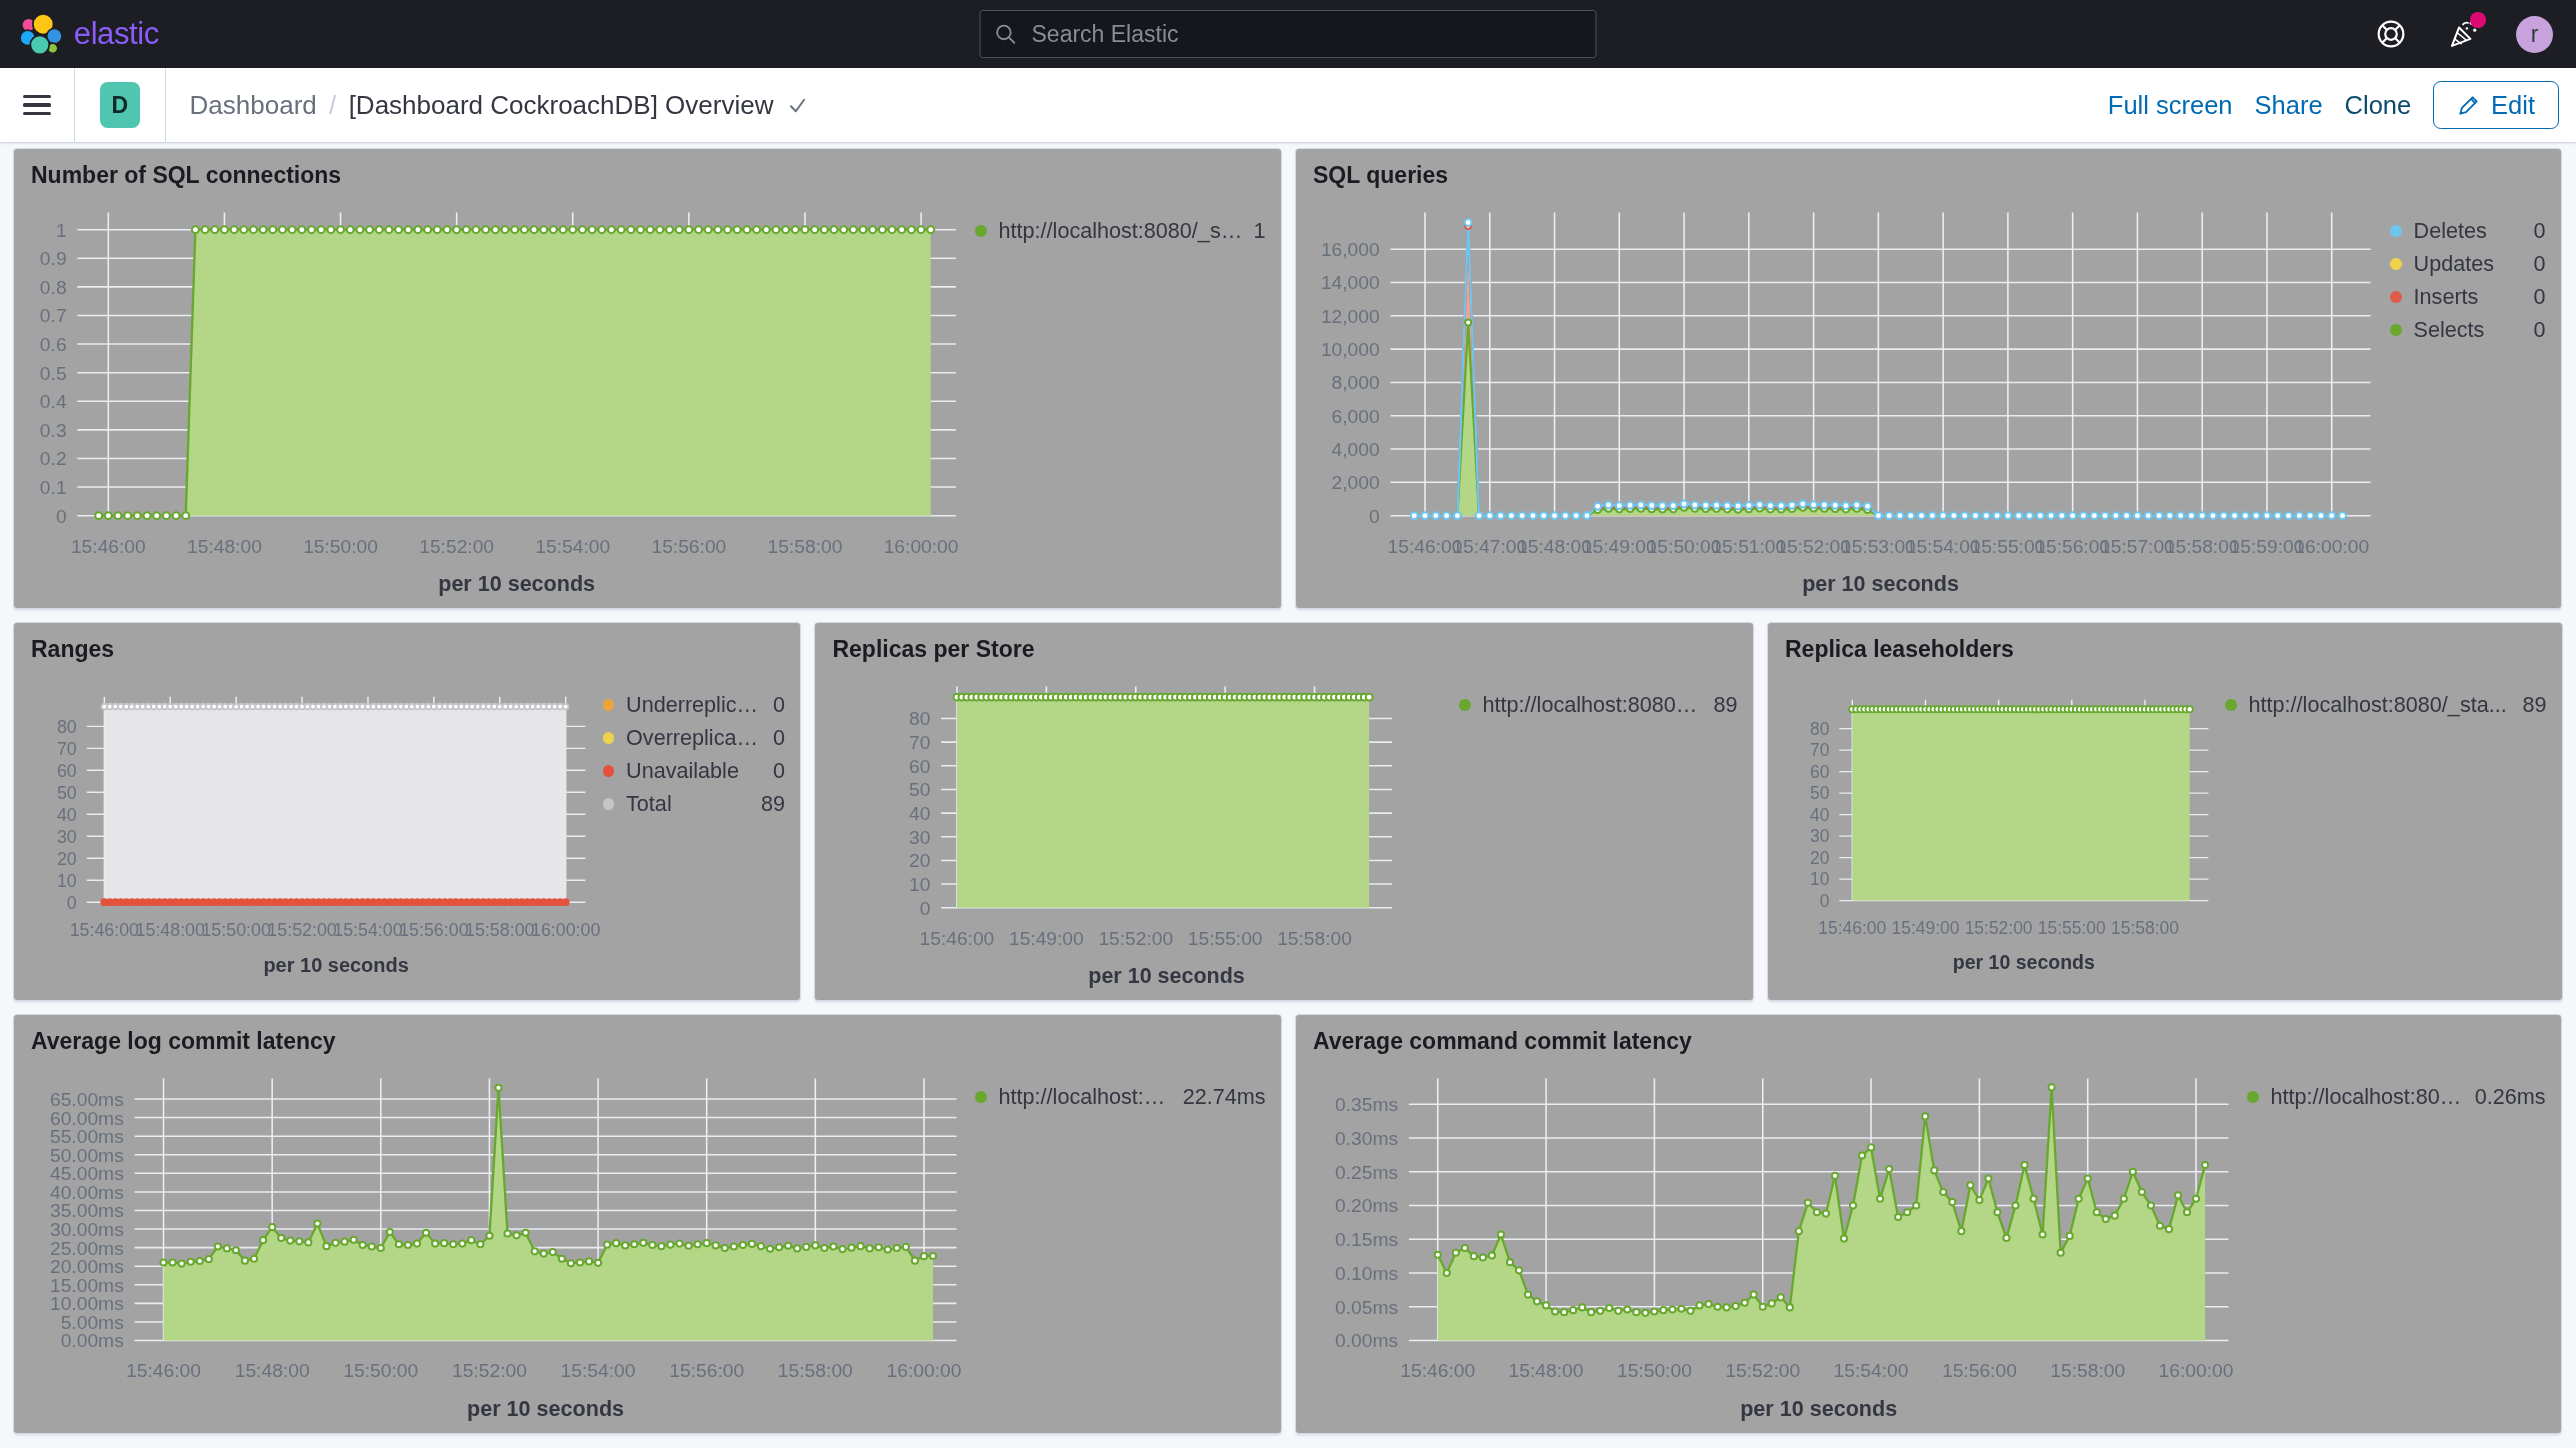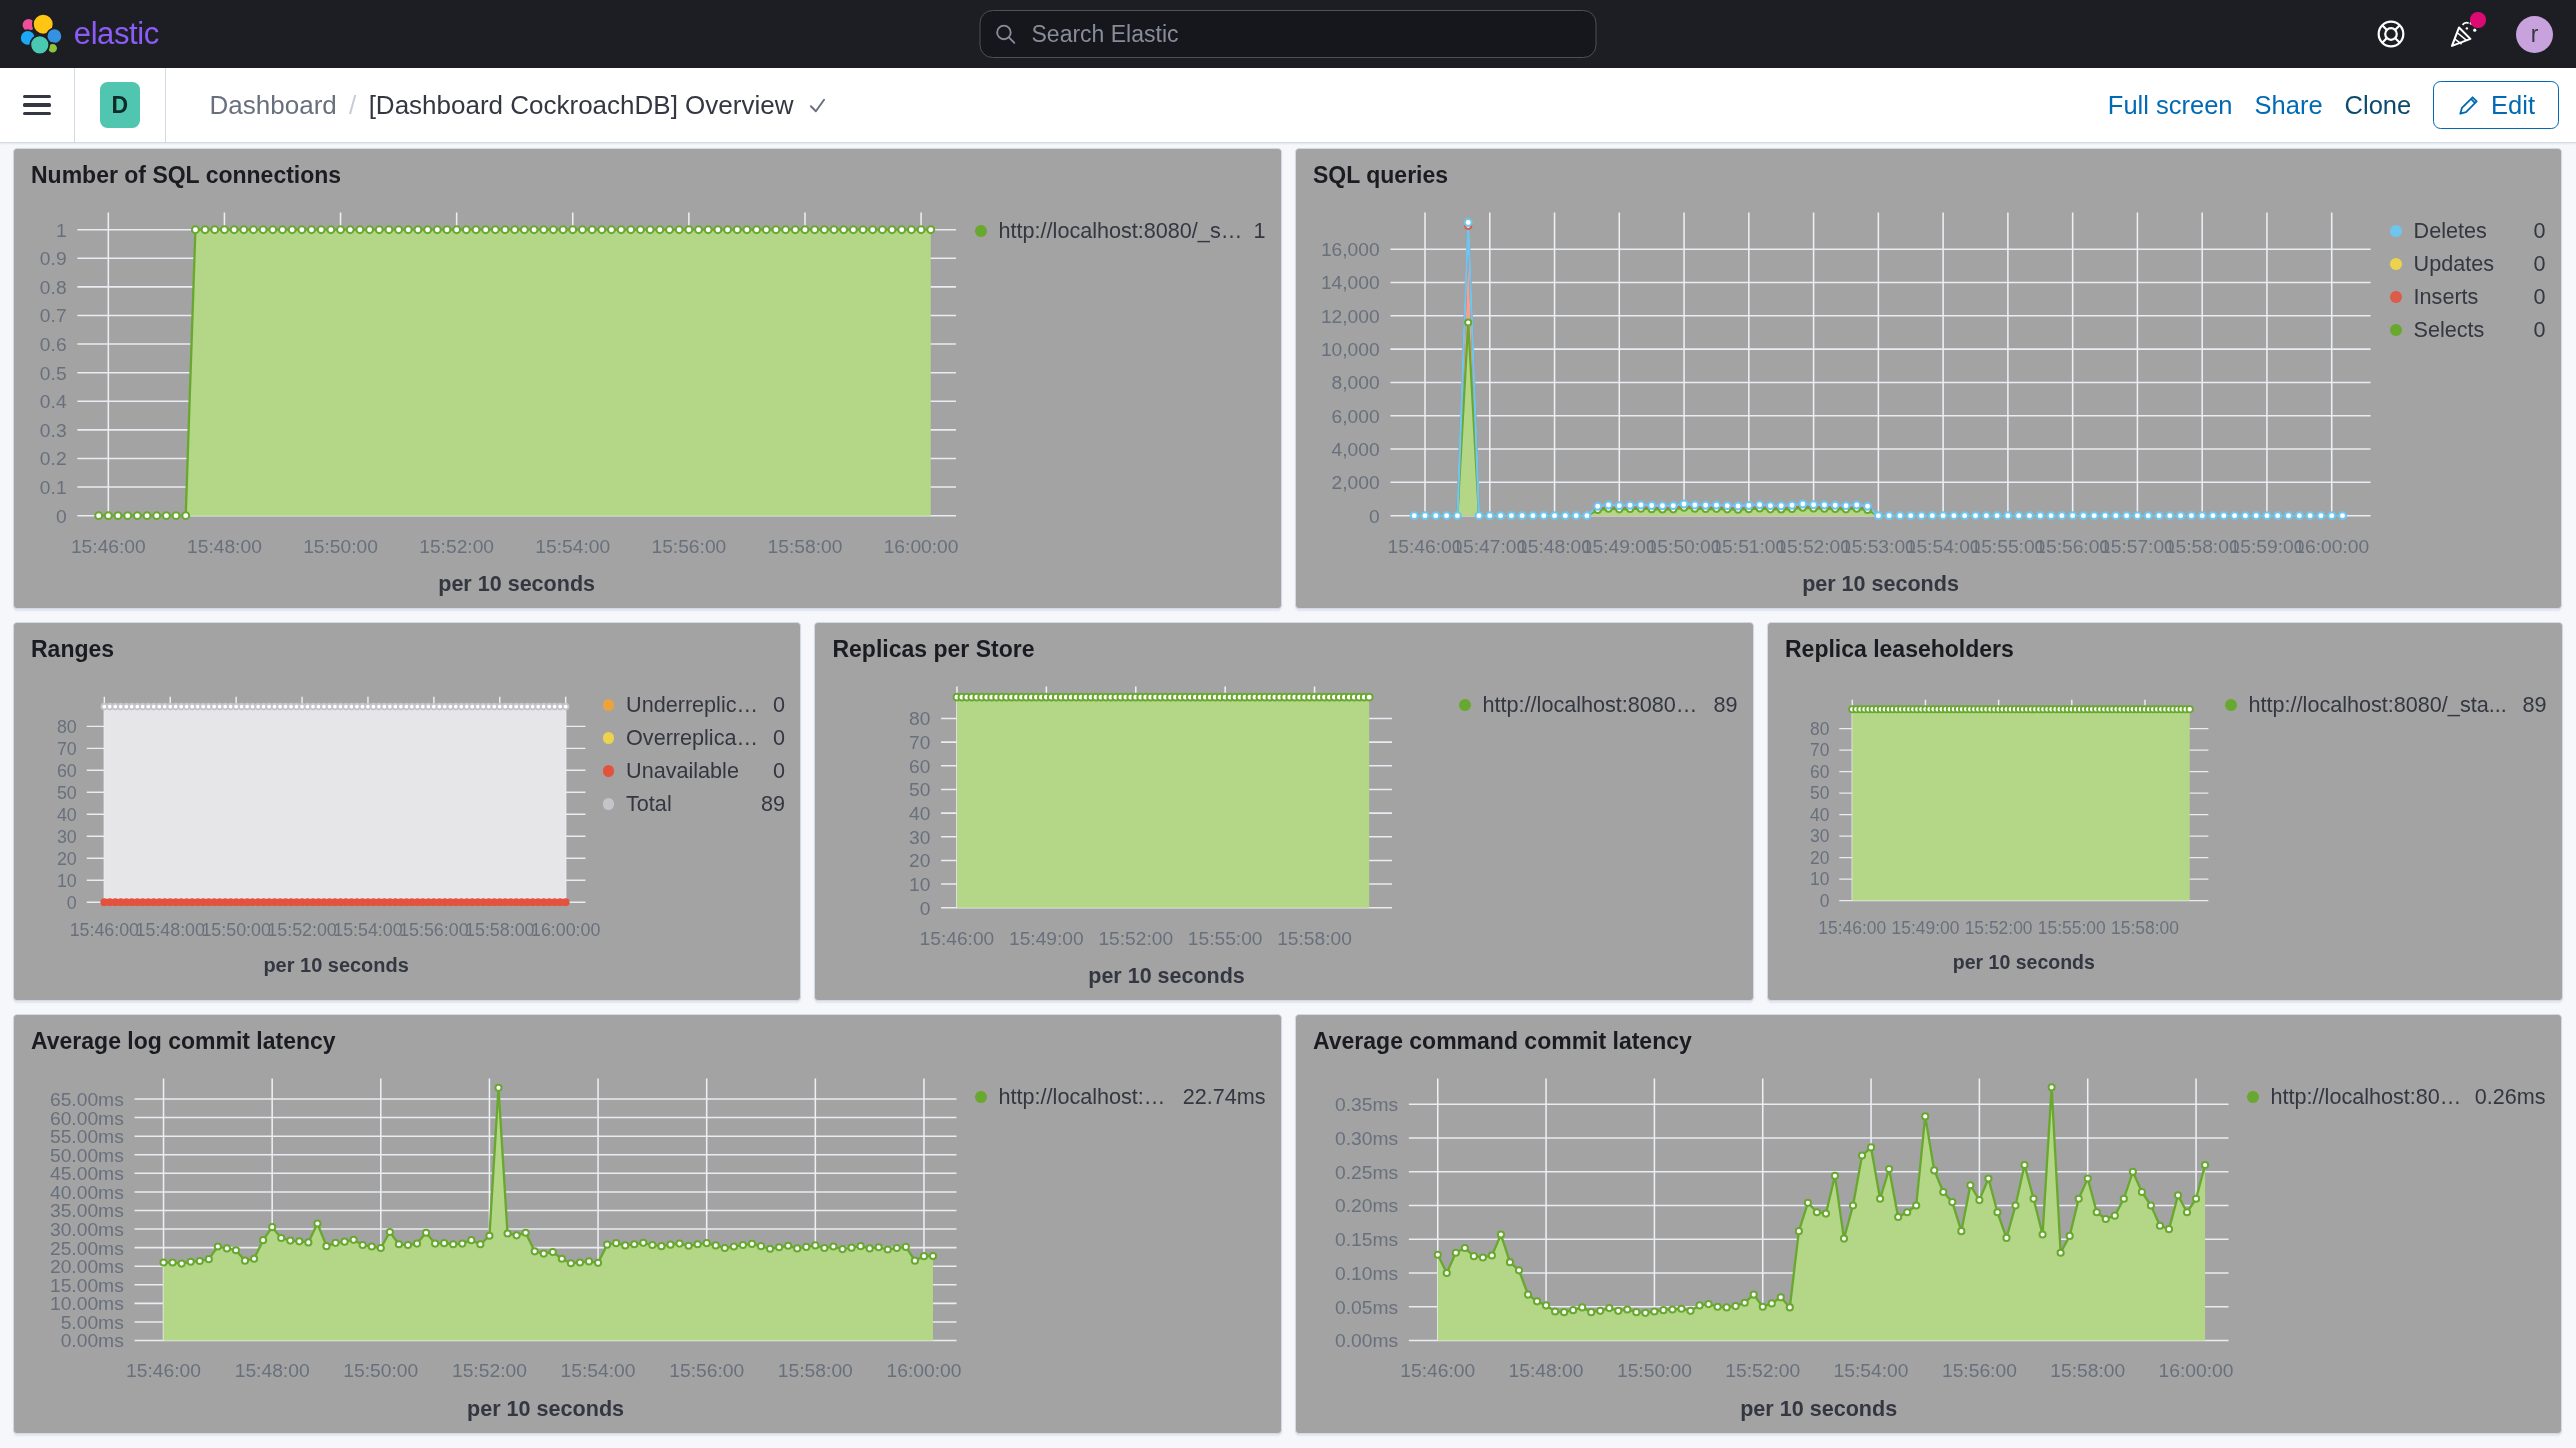--- a/index.html
+++ b/index.html
@@ -4,39 +4,39 @@
 <style>
   *{box-sizing:border-box;margin:0;padding:0}
   html,body{width:2576px;height:1448px;overflow:hidden;background:#f5f7fa;
     font-family:"Liberation Sans","DejaVu Sans",sans-serif;color:#343741;}
 
   
   .topbar{position:relative;height:68px;background:#1d1e24;display:flex;align-items:center;}
   .brand{display:flex;align-items:center;margin-left:20px;gap:10.8px;}
   .brand-text{color:#8b5cf6;font-size:31px;font-weight:500;letter-spacing:-0.4px;}
   .searchwrap{position:absolute;left:50%;top:10px;transform:translateX(-50%);width:617px;height:48px;}
-  .searchwrap input{width:100%;height:100%;background:#16171d;border:0.8px solid #4c5059;border-radius:13px;
+  .searchwrap input{width:100%;height:100%;background:#16171d;border:0.8px solid #4c5059;border-radius:3px;
       color:#d4dae5;font-size:23px;padding:0 15.4px 0 51px;outline:none;font-family:inherit;}
   .searchwrap input::placeholder{color:#878d98;}
   .search-ico{position:absolute;left:14px;top:11.6px;}
   .topbar-right{margin-left:auto;display:flex;align-items:center;gap:35px;margin-right:23px;}
   .icon-btn{position:relative;width:37px;height:37px;display:flex;align-items:center;justify-content:center;cursor:pointer;}
   .badge-dot{position:absolute;top:-3.1px;right:-4.6px;width:15.4px;height:15.4px;border-radius:50%;}
   .avatar{width:37px;height:37px;border-radius:50%;display:flex;align-items:center;justify-content:center;
       font-size:23px;color:#343741;}
 
   
   .navbar{height:75px;background:#fff;border-bottom:0.8px solid #d3dae6;display:flex;align-items:center;
       box-shadow:0 1.5px 1.5px rgba(152,162,179,.15);}
   .hamburger{margin:0 23px;width:28px;cursor:pointer;}
   .hamburger span{display:block;height:3.9px;background:#343741;border-radius:1.5px;margin:4.6px 0;}
   .vdiv{width:0.8px;height:75px;background:#d3dae6;}
   .space-badge{width:40px;height:46px;border-radius:7.7px;margin:0 25px;display:flex;align-items:center;
       justify-content:center;font-size:23px;font-weight:700;color:#0d2b28;cursor:pointer;}
-  .crumbs{display:flex;align-items:center;margin-left:44px;gap:12.3px;}
+  .crumbs{display:flex;align-items:center;margin-left:24px;gap:12.3px;}
   .crumb-root{color:#69707d;font-size:26px;cursor:pointer;}
   .crumb-sep{color:#c5ccd8;font-size:26px;}
   .crumb-cur{color:#343741;font-size:26px;font-weight:500;}
   .nav-actions{margin-left:auto;display:flex;align-items:center;gap:22px;margin-right:17px;}
   .nav-link{font-size:25.5px;font-weight:500;cursor:pointer;}
   .edit-btn{display:flex;align-items:center;gap:10.8px;border:1.5px solid;border-radius:7.7px;height:48px;
       padding:0 23px;font-size:25.5px;font-weight:500;background:#fff;cursor:pointer;}
 
   
   .content{padding:5.4px 13px 12.3px 13px;}

